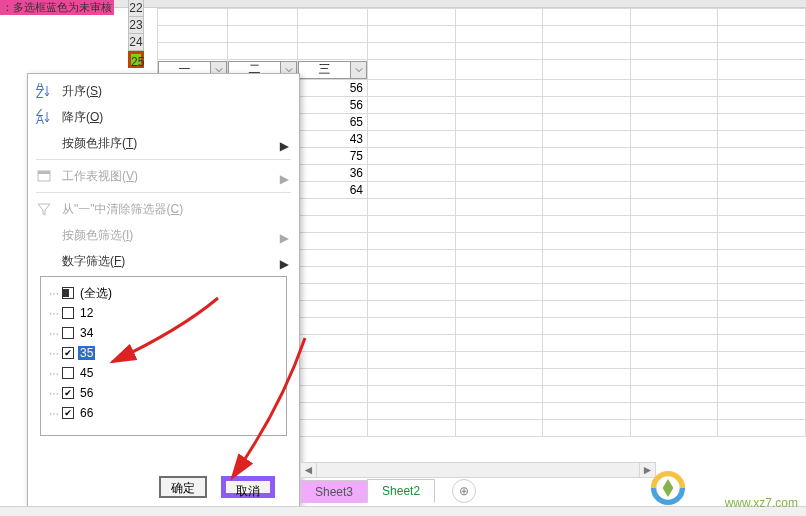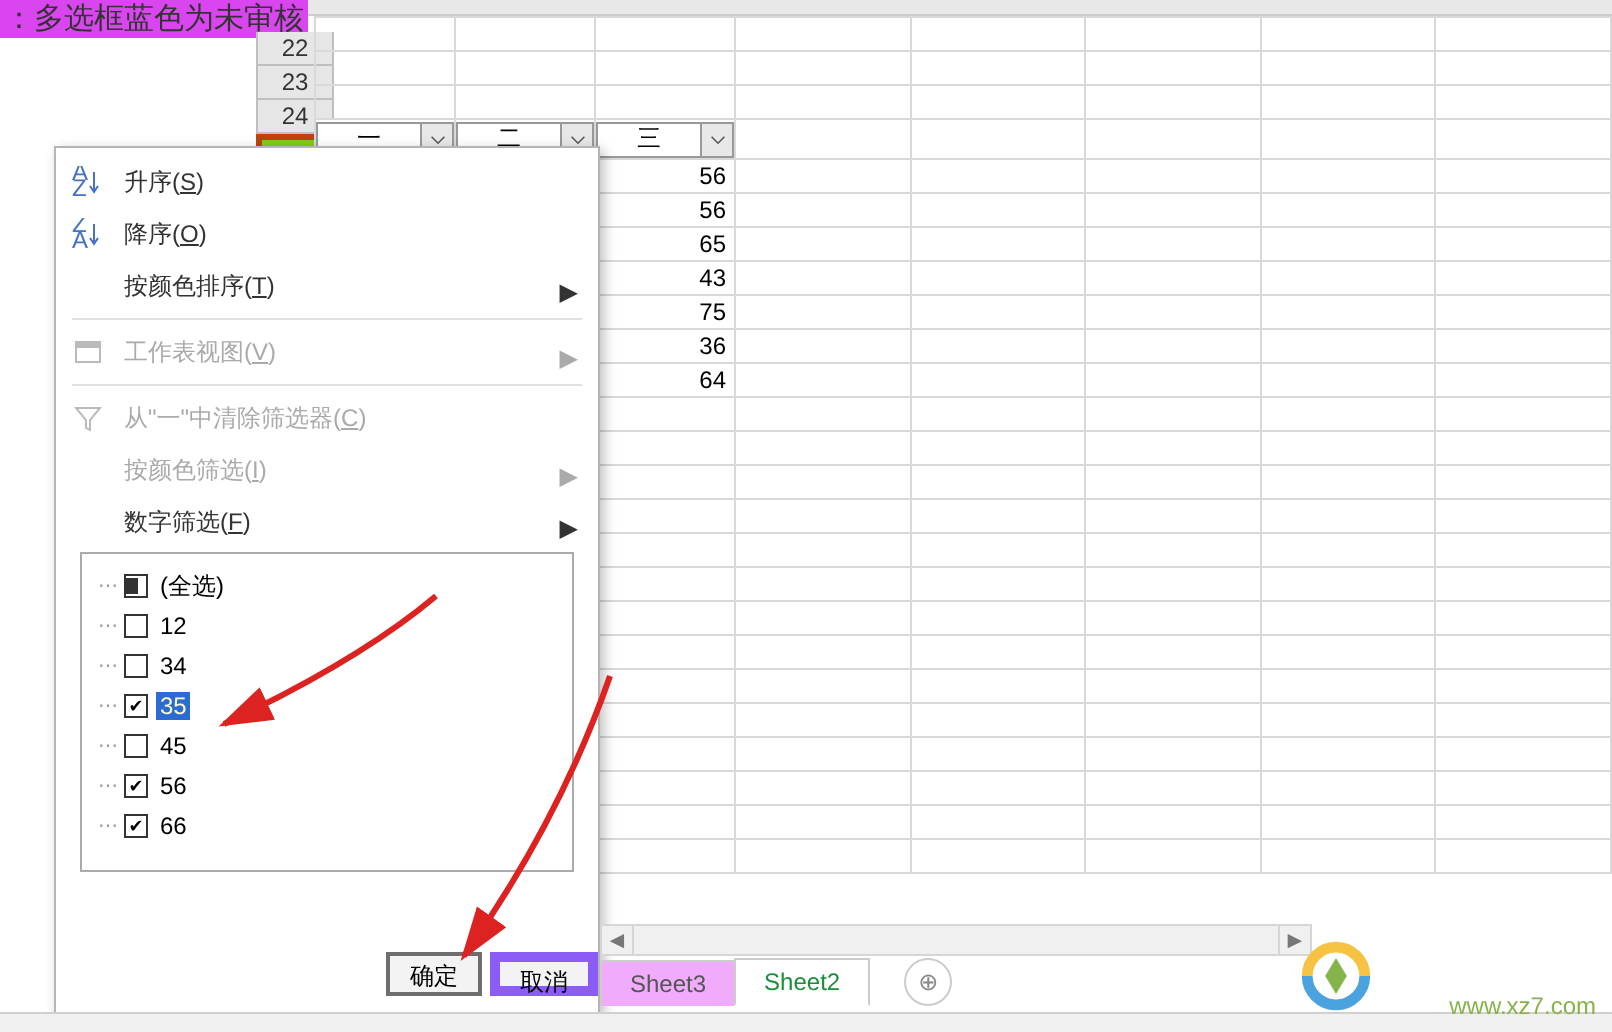--- a/index.html
+++ b/index.html
@@ -1,19 +1,19 @@
 <!DOCTYPE html>
 <html><head>
 <meta charset="utf-8">
 <style>
 *{box-sizing:border-box;margin:0;padding:0;font-family:"Microsoft YaHei",Arial,sans-serif;font-size:12px}
 body{background:#fff;width:806px;height:516px;overflow:hidden;position:relative}
 .topstrip{position:absolute;left:0;top:0;width:806px;height:8px;background:#e8e8e8;border-bottom:1px solid #ccc}
-.topnote{position:absolute;left:0;top:0;font-size:15px;color:#333;background:#d946ef;padding:0 2px}
-.rowhdrs{position:absolute;left:128px;top:16px;width:39px}
+.topnote{position:absolute;left:0;top:0;font-size:11px;color:#333;background:#ec4899;padding:0 2px}
+.rowhdrs{position:absolute;left:128px;top:0;width:16px}
 .rowhdr{height:17px;background:#e6e6e6;border:1px solid #bfbfbf;border-top:none;text-align:center;line-height:16px;color:#333}
 .rowhdr.sel{background:#84cc16;border:3px solid #c2410c}
 .grid{position:absolute;left:157px;top:8px;right:0;bottom:40px}
 .grid table{border-collapse:collapse;width:100%}
 .grid td{border:1px solid #d9d9d9;height:17px;padding:0 4px;text-align:right}
 .grid tr.filterrow td{background:#fff;height:20px;position:relative;padding:0}
 .colfilter{display:flex;align-items:center;height:18px;border:1px solid #999;background:#fff}
 .colfilter .lbl{flex:1;text-align:center}
 .colfilter .dd{width:16px;height:16px;border-left:1px solid #999;background:#e8e8e8;display:flex;align-items:center;justify-content:center}
 .colfilter .dd svg{width:8px;height:8px}
@@ -30,21 +30,21 @@
 .treeitem{display:flex;align-items:center;height:20px;gap:4px}
 .treeitem .dots{color:#999;font-size:10px;letter-spacing:-1px}
 .treeitem .cb{width:12px;height:12px;border:1px solid #333;display:flex;align-items:center;justify-content:center;font-size:10px;background:#fff}
 .treeitem .cb.tri{background:#333}
 .treeitem .cb.tri::after{content:"";display:block;width:6px;height:6px;background:#fff}
 .treeitem .cb.tri{background:#fff}
 .treeitem .cb.tri .sq{width:8px;height:8px;background:#333}
 .treeitem .cb.chk::after{content:"✔";color:#000;font-size:9px;line-height:1}
 .treeitem .lbl{padding:0 2px}
 .treeitem.sel .lbl{background:#2a6bd4;color:#fef9c3}
-.btnrow{position:absolute;bottom:10px;right:0;display:flex;gap:4px}
+.btnrow{position:absolute;bottom:10px;right:24px;display:flex;gap:14px}
 .btn{min-width:48px;height:22px;border:5px solid #8b5cf6;background:#f3f3f3;padding:0 10px;line-height:20px;text-align:center;cursor:pointer}
 .btn.primary{border:2px solid #6e6e6e}
 .tabs{position:absolute;left:300px;bottom:12px;display:flex;align-items:center;height:26px}
 .tab{padding:4px 14px;border:1px solid #ccc;border-bottom:none;background:#f0abfc;margin-right:-1px;color:#555}
 .tab.active{background:#fff;color:#1a8f3a;border-bottom:1px solid #fff}
 .addtab{width:24px;height:24px;border:1px solid #ccc;border-radius:12px;margin-left:18px;display:flex;align-items:center;justify-content:center;color:#888}
 .arrowsvg{position:absolute;pointer-events:none}
 .watermark{position:absolute;right:8px;bottom:6px;text-align:right}
 .watermark .t1{font-size:16px;color:#7aa6d6;font-weight:bold;letter-spacing:1px}
 .watermark .t2{font-size:12px;color:#86b44a}

